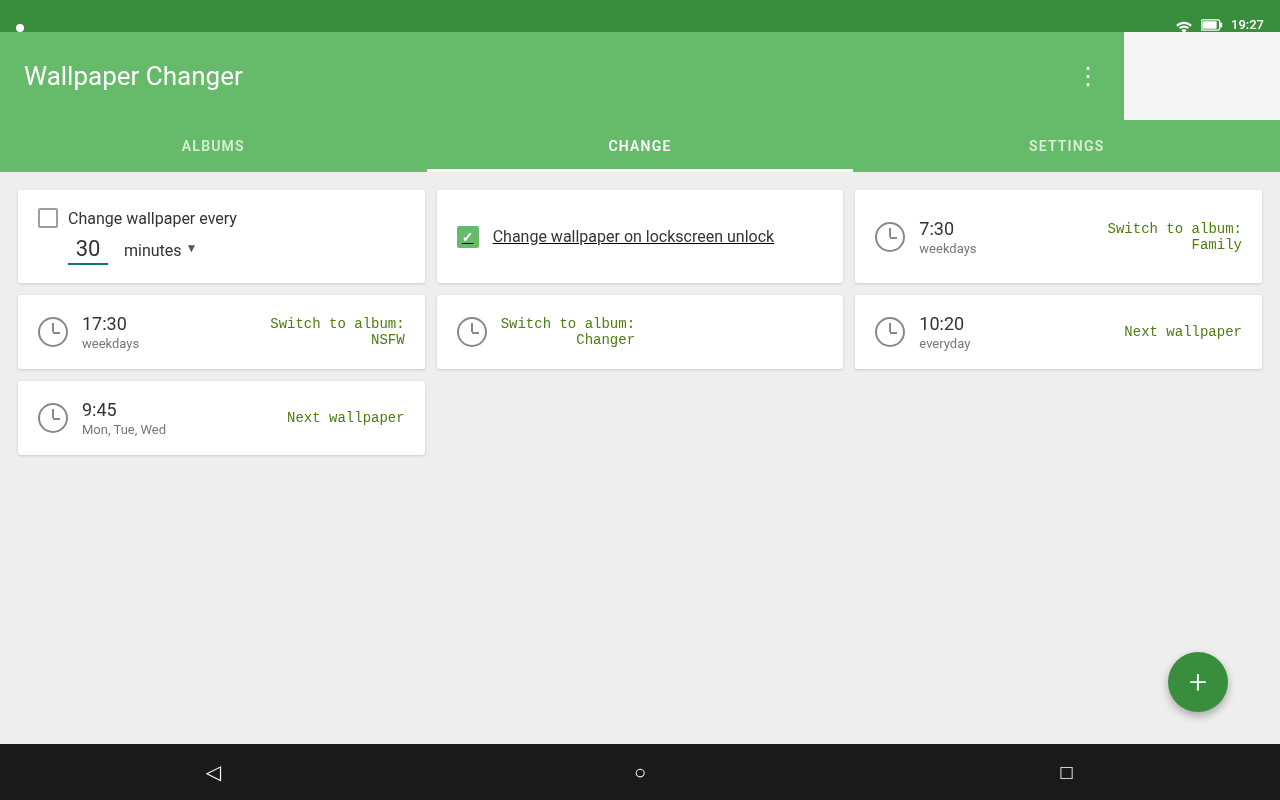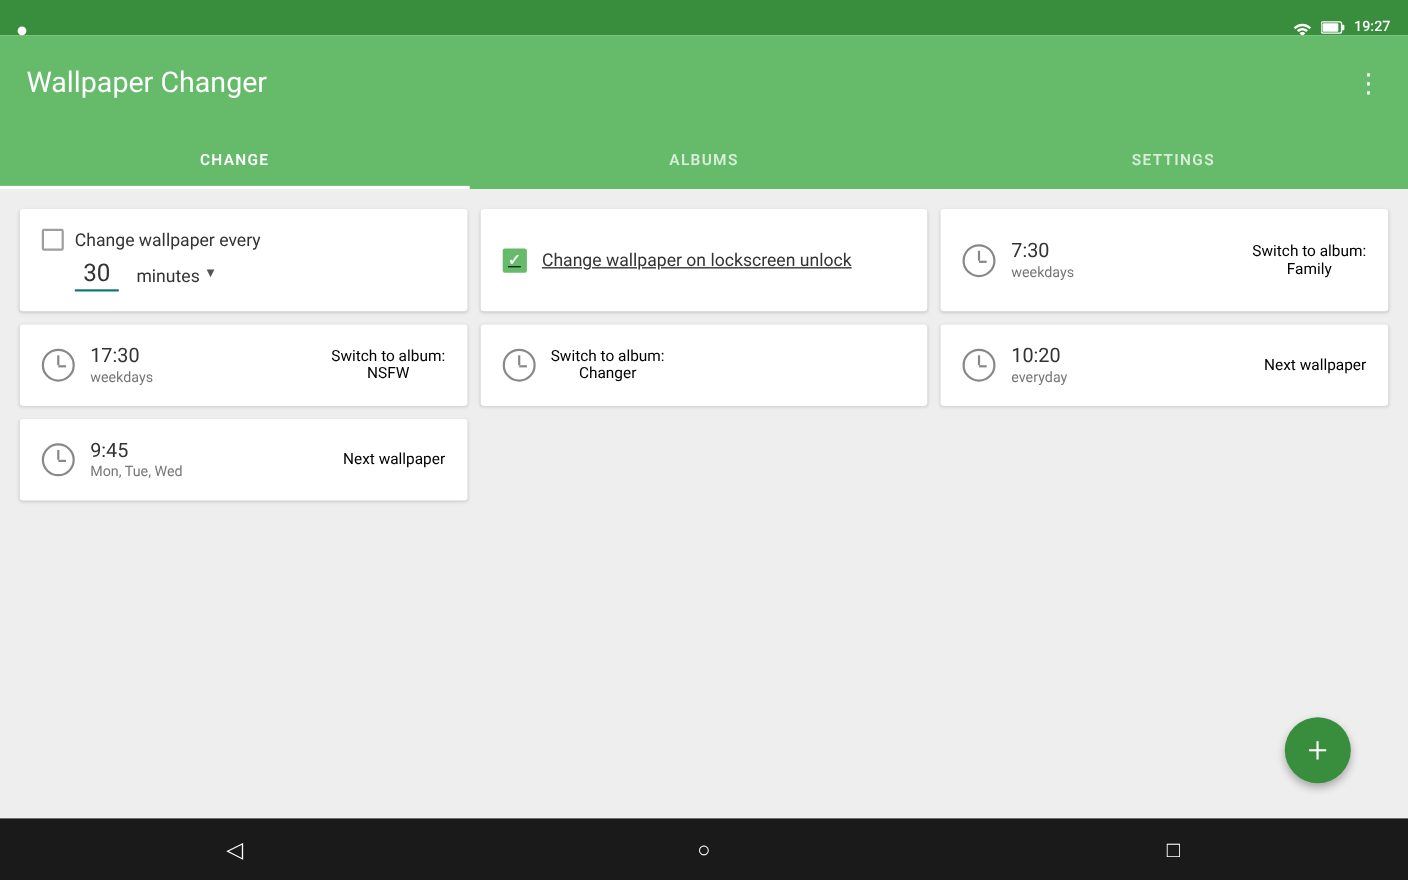--- a/index.html
+++ b/index.html
@@ -13,21 +13,21 @@
       display: flex;
       align-items: flex-end;
       justify-content: space-between;
       padding: 0 16px;
     }
     .status-bar-left { display: flex; align-items: center; }
     .status-bar-right { display: flex; align-items: center; gap: 8px; color: white; font-size: 13px; font-weight: 500; }
 
     
     .app-bar {
-      width: 1280px;
+      width: 1124px;
       height: 88px;
       background: #66bb6a;
       display: flex;
       align-items: center;
       justify-content: space-between;
       padding: 0 24px;
     }
     .app-title { color: white; font-size: 26px; font-weight: 400; }
     .overflow-icon { color: white; font-size: 24px; cursor: pointer; }
 
@@ -204,22 +204,23 @@
       color: #333;
       font-weight: 400;
     }
     .schedule-days {
       font-size: 13px;
       color: #777;
       margin-top: 2px;
     }
     .schedule-action {
       font-size: 14px;
-      color: #000000;
-      text-align: center;
+      color: #4d7c0f;
+      text-align: right;
+      font-family: Liberation Mono, monospace;
     }
 
     
     .nav-bar {
       width: 1280px;
       height: 56px;
       background: #1a1a1a;
       display: flex;
       align-items: center;
       justify-content: space-around;
@@ -287,22 +288,22 @@
     <span>19:27</span>
   </div>
 </div>
 
 <div class="app-bar">
   <span class="app-title">Wallpaper Changer</span>
   <span class="overflow-icon">⋮</span>
 </div>
 
 <div class="tab-bar">
+  <div class="tab">ALBUMS</div>
   <div class="tab active">CHANGE</div>
-  <div class="tab">ALBUMS</div>
   <div class="tab">SETTINGS</div>
 </div>
 
 <div class="main-content">
 
   <div class="card card-change-every">
     <div class="top-row">
       <div class="checkbox-unchecked"></div>
       <span class="label-text">Change wallpaper every</span>
     </div>

